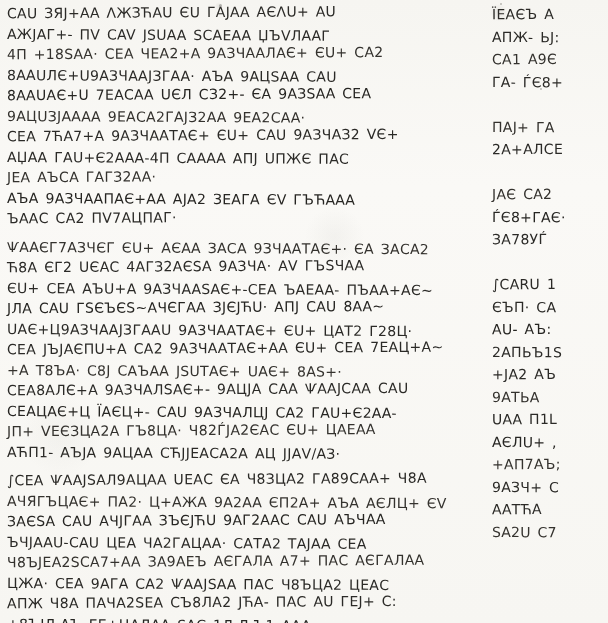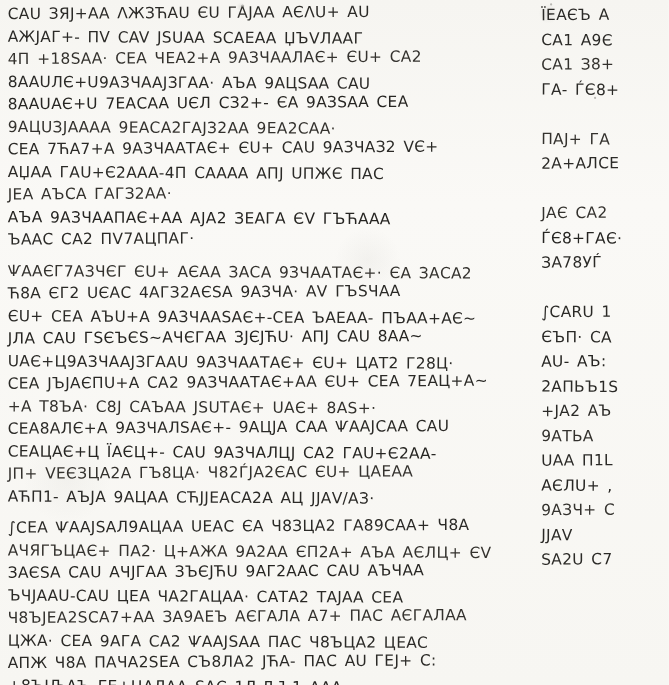--- a/index.html
+++ b/index.html
@@ -79,39 +79,40 @@
       <div class="line">АЧЯГЪЦАЄ+ ПА2· Ц+АЖА 9А2АА ЄП2А+ АЪА АЄЛЦ+ ЄV</div>
       <div class="line">ЗАЄЅА CАU АЧЈГАА ЗЪЄЈЋU 9АГ2ААC CАU АЪЧАА</div>
       <div class="line">ЪЧЈААU-CАU ЦЕА ЧА2ГАЦАА· CАТА2 ТАЈАА CЕА</div>
       <div class="line">Ч8ЪЈЕА2ЅCА7+АА ЗА9АЕЪ АЄГАЛА А7+ ПАC АЄГАЛАА</div>
       <div class="line">ЦЖА· CЕА 9АГА CА2 ѰААЈЅАА ПАC Ч8ЪЦА2 ЦЕАC</div>
       <div class="line">АПЖ Ч8А ПАЧА2ЅЕА CЪ8ЛА2 ЈЋА- ПАC АU ГЕЈ+ C:</div>
       <div class="line">+8ЪЈЉАЪ ГЕ+ЦАЛАА ЅАC 1ЉЉЪ1 ААА</div>
     </div>
   <div class="col col-right">
       <div class="line">ЇЕАЄЪ А</div>
+      <div class="line">АПЖ- ЬЈ:</div>
       <div class="line">CА1 А9Є</div>
-      <div class="line">CА1 З8+</div>
       <div class="line">ГА- ЃЄ8+</div>
       <div class="line"></div>
       <div class="line">ПАЈ+ ГА</div>
       <div class="line">2А+АЛCЕ</div>
       <div class="line"></div>
       <div class="line">ЈАЄ CА2</div>
       <div class="line">ЃЄ8+ГАЄ·</div>
       <div class="line">ЗА78УЃ</div>
       <div class="line"></div>
       <div class="line">∫CАRU 1</div>
       <div class="line">ЄЪП· CА</div>
       <div class="line">АU- АЪ:</div>
       <div class="line">2АПЬЪ1S</div>
       <div class="line">+ЈА2 АЪ</div>
       <div class="line">9АТЬА</div>
       <div class="line">UАА П1L</div>
       <div class="line">АЄЛU+ ,</div>
+      <div class="line">+АП7АЪ;</div>
       <div class="line">9АЗЧ+ C</div>
-      <div class="line">ЈЈАV</div>
+      <div class="line">ААТЋА</div>
       <div class="line">ЅА2U C7</div>
     </div>
   <div class="speck" style="left:219px; top:4px; width:3px; height:3px;"></div>
   <div class="speck" style="left:500px; top:3px; width:2px; height:2px;"></div>
   <div class="speck" style="left:540px; top:88px; width:2px; height:2px;"></div>
 </div>
 
 </body></html>

